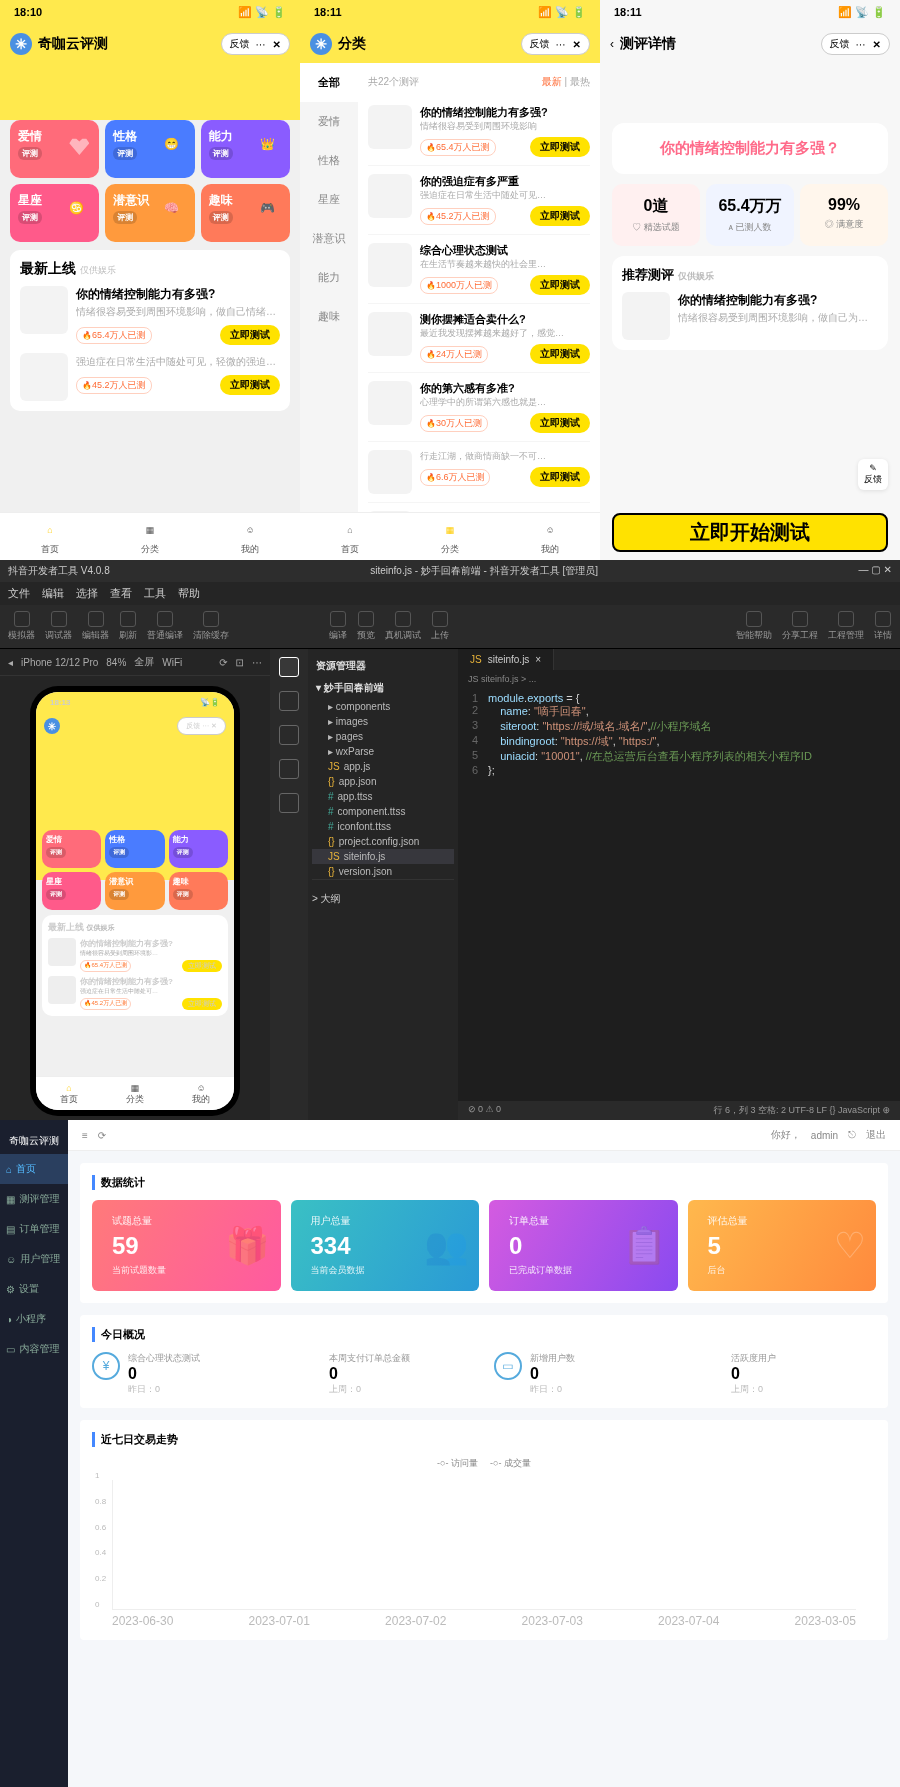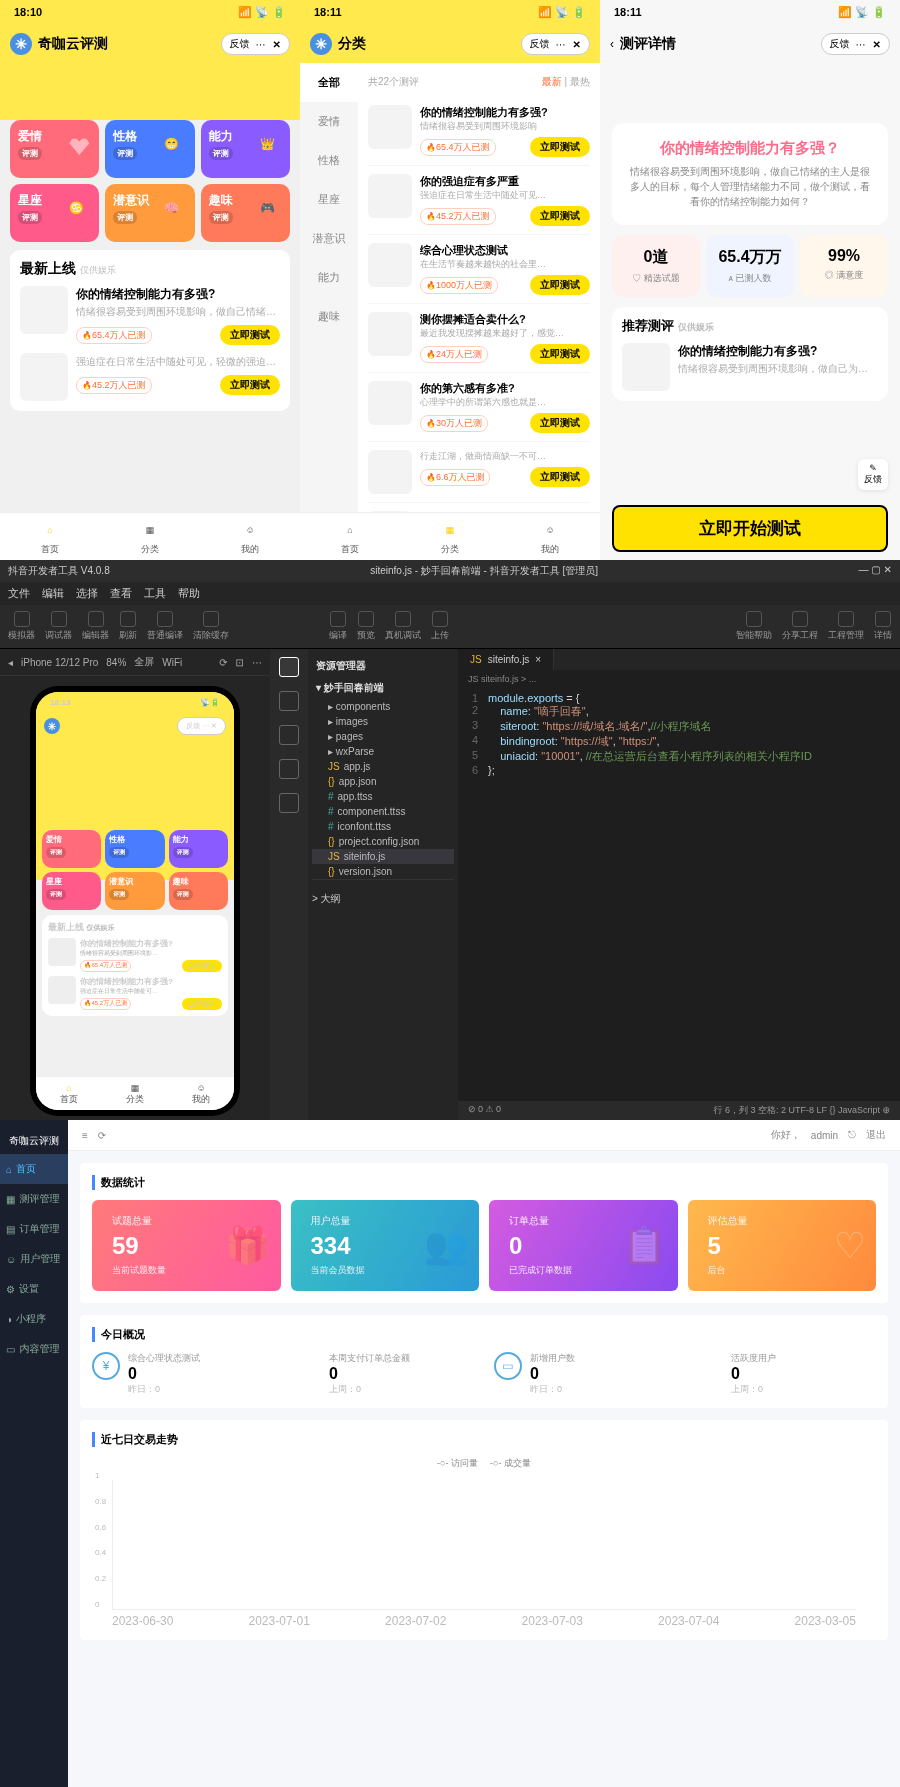--- a/index.html
+++ b/index.html
@@ -56,21 +56,21 @@
 .p3-hdr { display: flex; align-items: center; padding: 8px 10px; gap: 6px; }
 .p3-q { background: #fff; border-radius: 12px; margin: 60px 12px 0; padding: 16px; text-align: center; }
 .p3-q h2 { color: #ff6b8a; font-size: 15px; }
 .p3-q p { font-size: 10px; color: #888; margin-top: 6px; line-height: 1.5; }
 .p3-stats { display: flex; gap: 6px; margin: 10px 12px 0; }
 .p3-stat { flex: 1; border-radius: 10px; padding: 12px 4px; text-align: center; }
 .p3-stat .v { font-size: 16px; font-weight: 600; }
 .p3-stat .l { font-size: 9px; color: #888; margin-top: 4px; }
 .p3-rec { background: #fff; border-radius: 12px; margin: 10px 12px 0; padding: 10px; }
 .p3-rec h3 { font-size: 13px; }
-.p3-cta { position: absolute; bottom: 8px; left: 12px; right: 12px; background: #FFE200; border: 2px solid #000; border-radius: 8px; padding: 10px; text-align: center; font-weight: 700; font-size: 17px; }
+.p3-cta { position: absolute; bottom: 8px; left: 12px; right: 12px; background: #FFE200; border: 2px solid #000; border-radius: 8px; padding: 4px; text-align: center; font-weight: 700; font-size: 20px; }
 .fb-float { position: absolute; right: 12px; bottom: 70px; background: #fff; border-radius: 6px; padding: 4px 6px; font-size: 9px; text-align: center; box-shadow: 0 1px 4px rgba(0,0,0,.1); }
 
 
 .ide { width: 900px; height: 560px; background: #1e1e1e; color: #ccc; font-size: 11px; display: flex; flex-direction: column; }
 .ide-title { background: #2d2d2d; padding: 4px 8px; display: flex; justify-content: space-between; font-size: 10px; }
 .ide-menu { background: #252525; padding: 4px 8px; display: flex; gap: 12px; font-size: 11px; }
 .ide-tools { background: #2a2a2a; padding: 6px 8px; display: flex; gap: 10px; align-items: center; border-bottom: 1px solid #000; }
 .ide-tool { text-align: center; font-size: 9px; color: #999; }
 .ide-tool .ic { width: 16px; height: 16px; border: 1px solid #555; border-radius: 3px; margin: 0 auto 2px; }
 .ide-body { flex: 1; display: flex; min-height: 0; }
@@ -324,21 +324,20 @@
       <span>‹</span>
       <div class="hdr-title">测评详情</div>
       <div class="pill">
         <span>反馈</span>
         <span class="dots">⋯</span>
         <span class="x">✕</span>
       </div>
     </div>
     <div class="p3-q">
       <h2>你的情绪控制能力有多强？</h2>
-      <p>情绪很容易受到周围环境影响，做自己情绪的主人是很多人的目标，每个人管理情绪能力不同，做个测试，看看你的情绪控制能力如何？</p>
     </div>
     <div class="p3-stats" id="p3stats">
         <div class="p3-stat" style="background:#fff0f0">
           <div class="v">0道</div>
           <div class="l">♡ 精选试题</div>
         </div>
         <div class="p3-stat" style="background:#f0f4ff">
           <div class="v">65.4万万</div>
           <div class="l">ᴀ 已测人数</div>
         </div>

